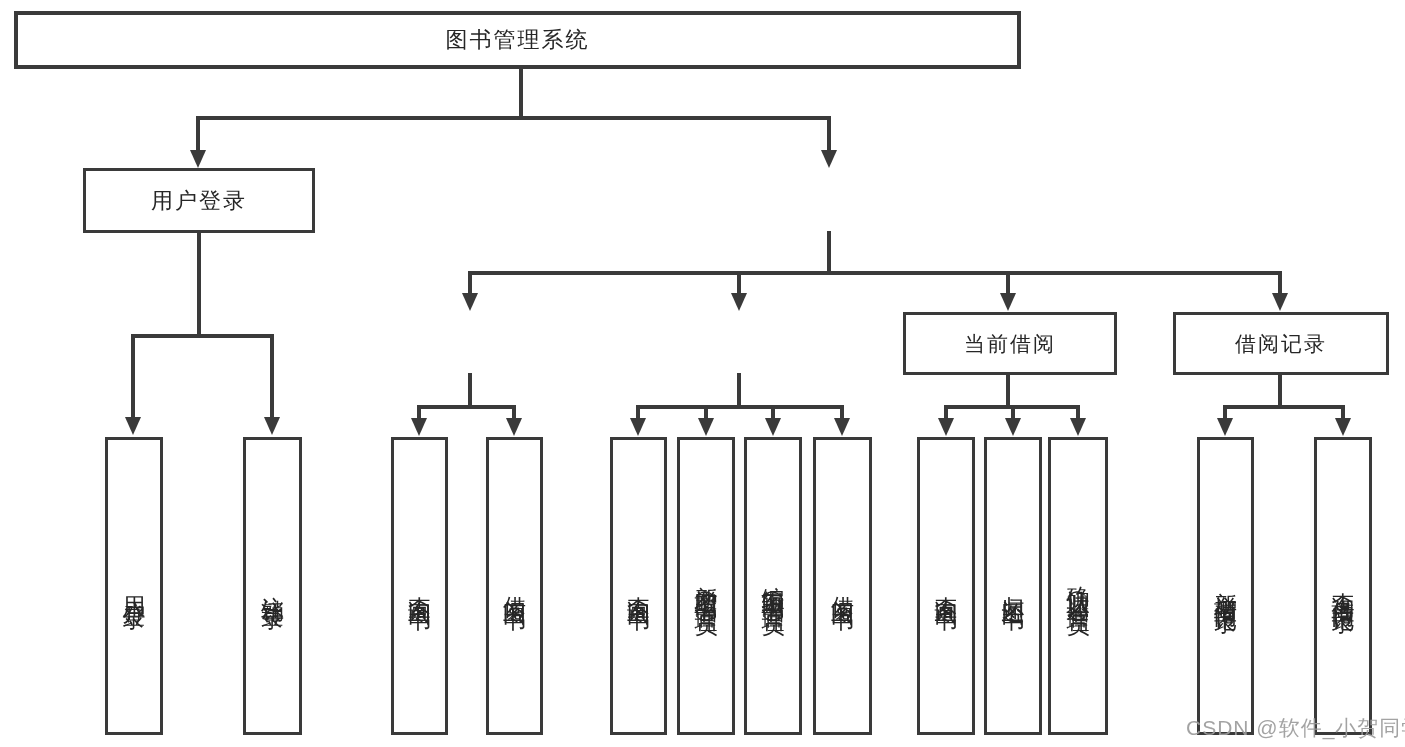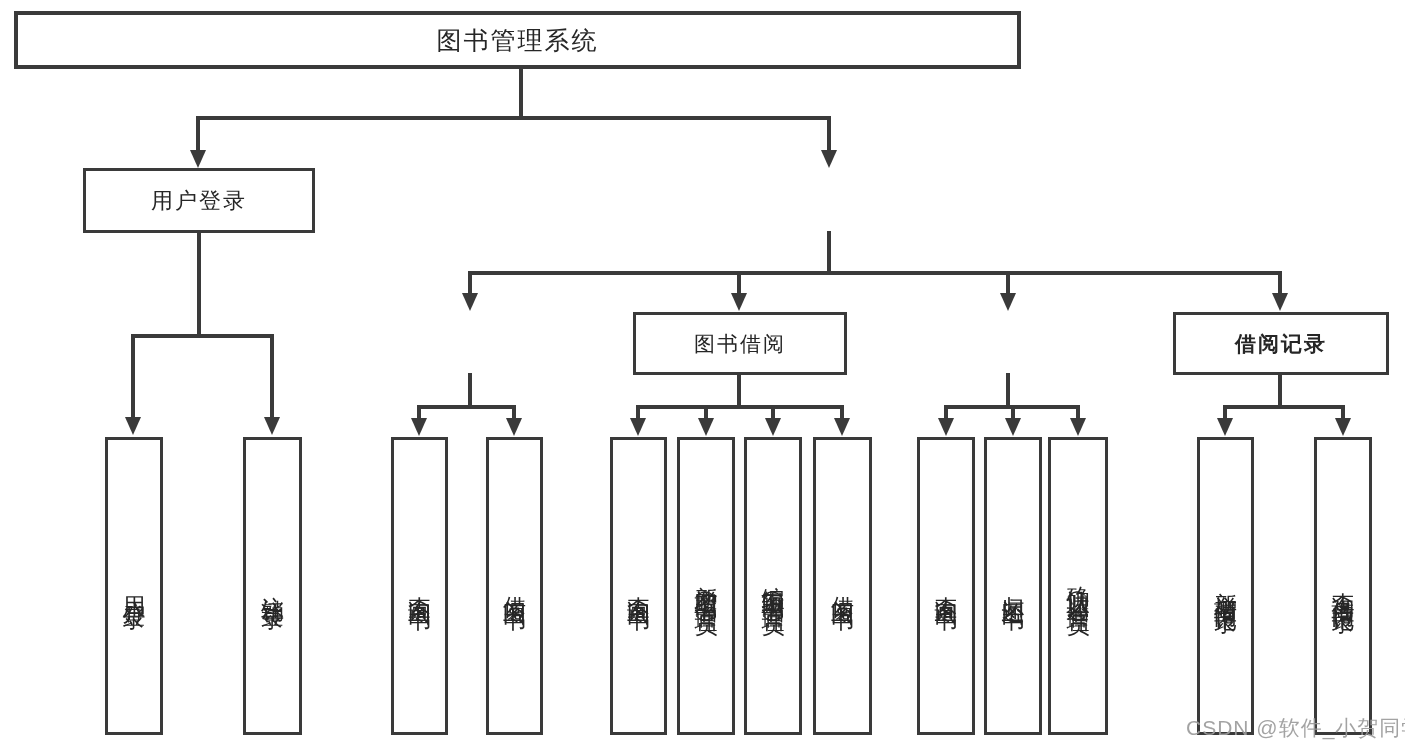--- a/index.html
+++ b/index.html
@@ -15,21 +15,21 @@
   .box {
     position: absolute;
     box-sizing: border-box;
     background: #ffffff;
     border: 3px solid #3a3a3a;
     display: flex;
     align-items: center;
     justify-content: center;
     z-index: 2;
   }
-  .root  { border-width: 4px; font-size: 25px; letter-spacing: 2px; }
+  .root  { border-width: 4px; font-size: 22px; letter-spacing: 2px; }
   .lvl2  { font-size: 22px; letter-spacing: 2px; }
   .lvl3  { font-size: 21px; letter-spacing: 2px; }
   .leaf span {
     writing-mode: vertical-rl;
     text-orientation: mixed;
     font-size: 23px;
     letter-spacing: 4px;
     line-height: 1.0;
     white-space: nowrap;
   }
@@ -112,24 +112,24 @@
   <div class="arrow" style="left:1341px; top:405px; height:13px;"></div>
 
   <div class="box root" style="left:14px; top:11px; width:1007px; height:58px;">
     <span>图书管理系统</span>
   </div>
 
   <div class="box lvl2" style="left:83px; top:168px; width:232px; height:65px;">
     <span>用户登录</span>
   </div>
 
-  <div class="box lvl3" style="left:633px; top:312px; width:214px; height:63px;">
-    <span>图书借阅</span>
+  <div class="box lvl3" style="left:903px; top:312px; width:214px; height:63px;">
+    <span>当前借阅</span>
   </div>
-  <div class="box lvl3" style="left:1173px; top:312px; width:216px; height:63px;font-weight:bold;">
+  <div class="box lvl3" style="left:1173px; top:312px; width:216px; height:63px;">
     <span>借阅记录</span>
   </div>
 
   <div class="box leaf" style="left:105px; top:437px; width:58px; height:298px;">
     <span>用户登录</span>
   </div>
   <div class="box leaf" style="left:243px; top:437px; width:59px; height:298px;">
     <span>注销登录</span>
   </div>
 

